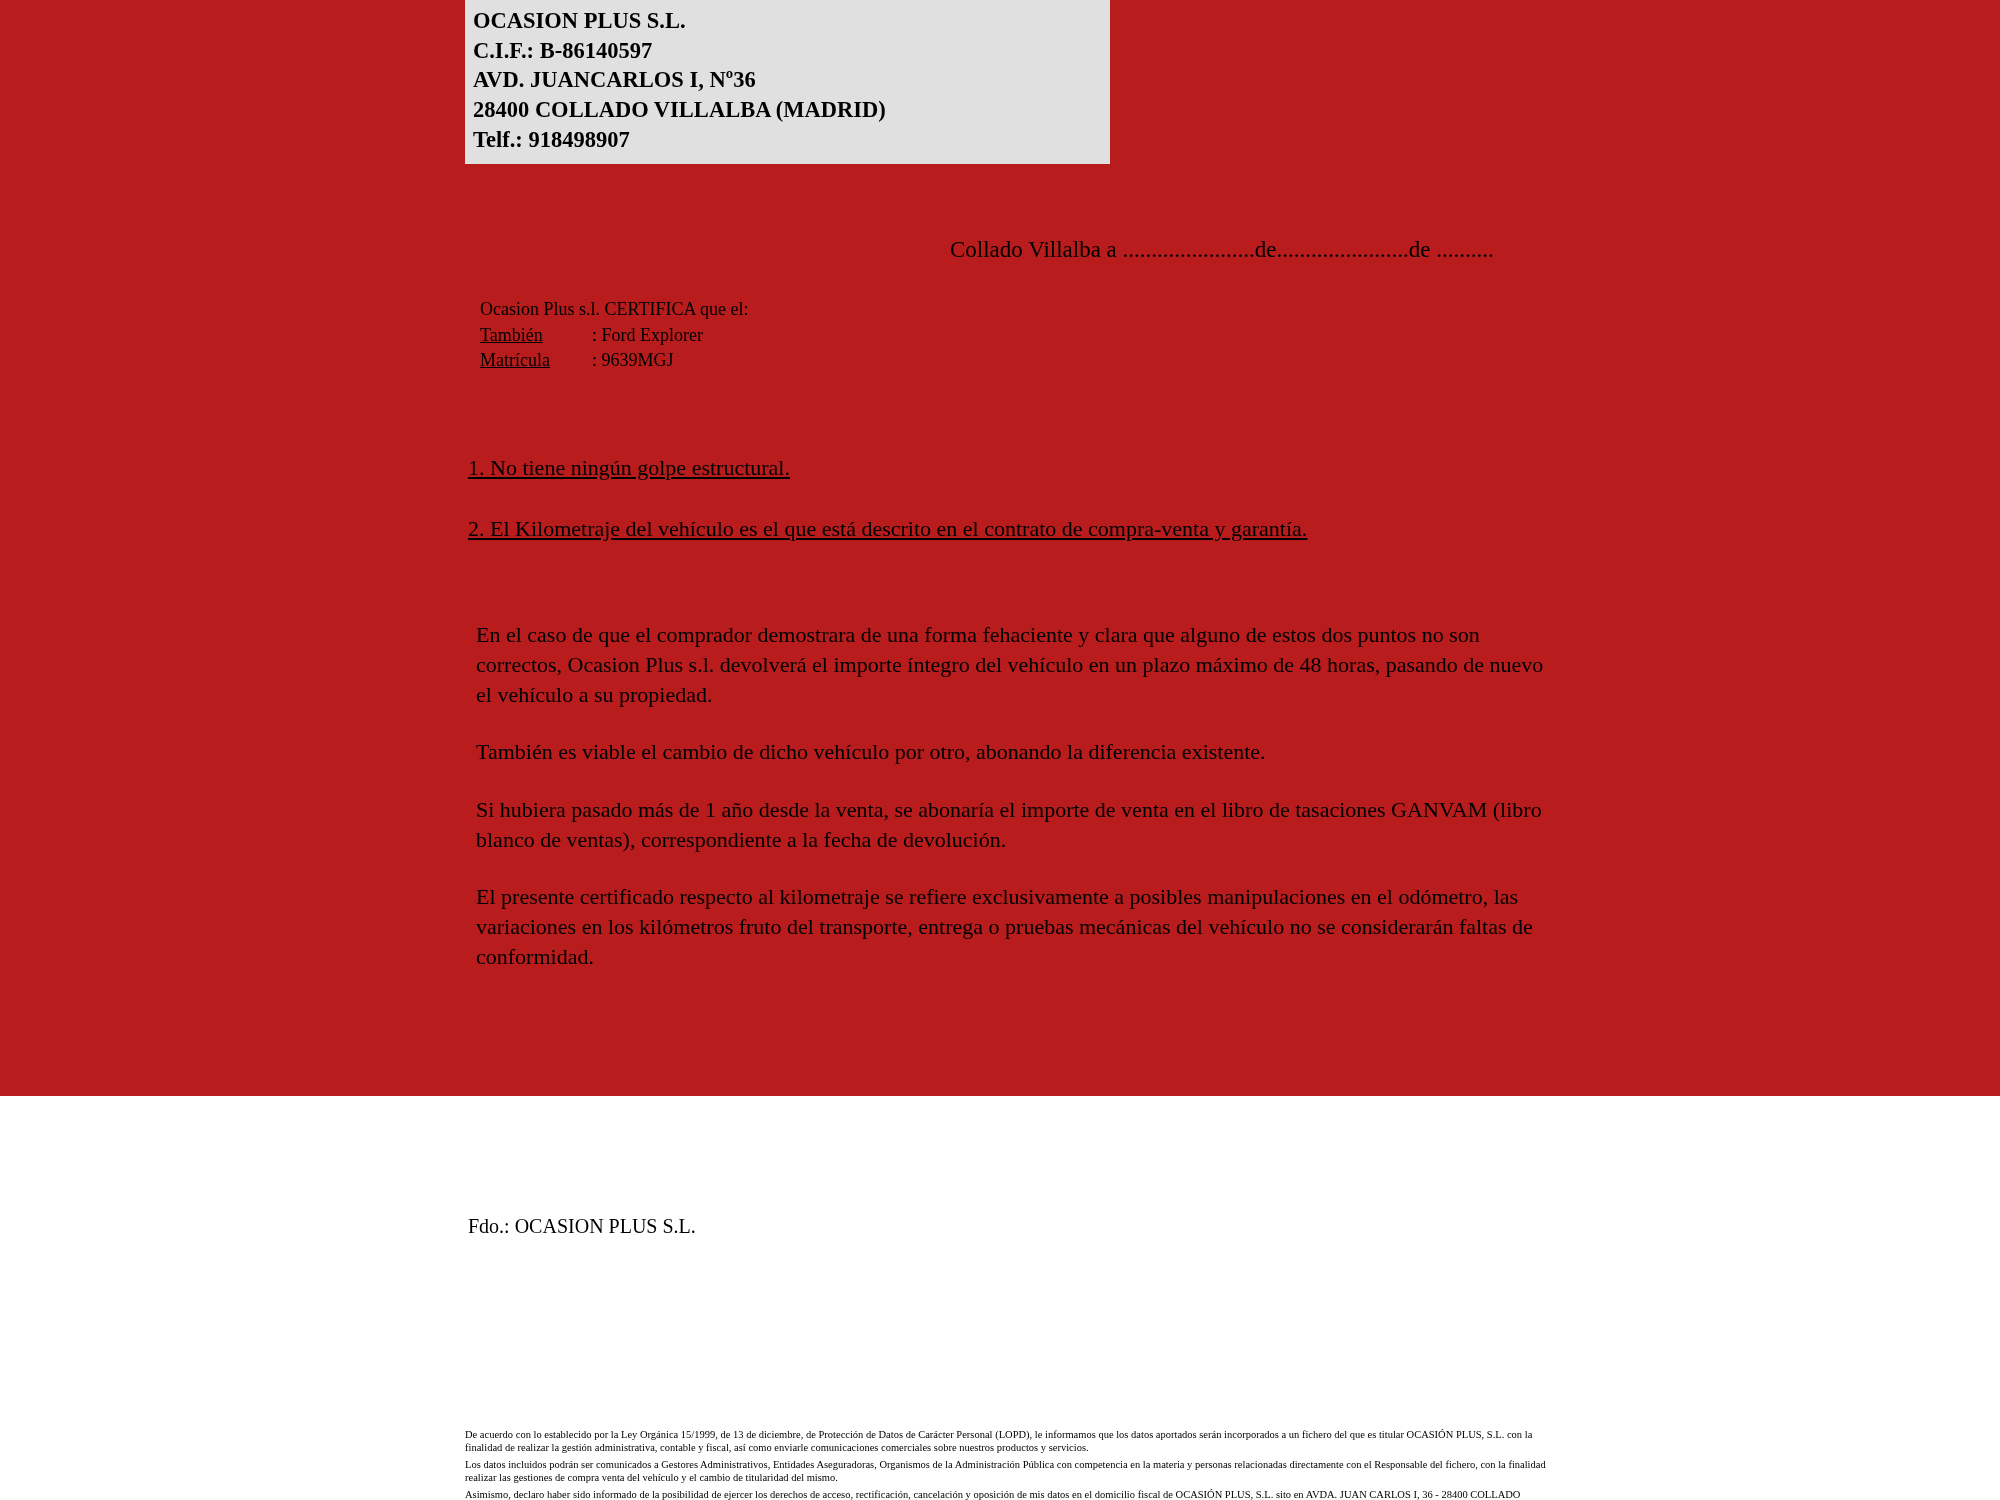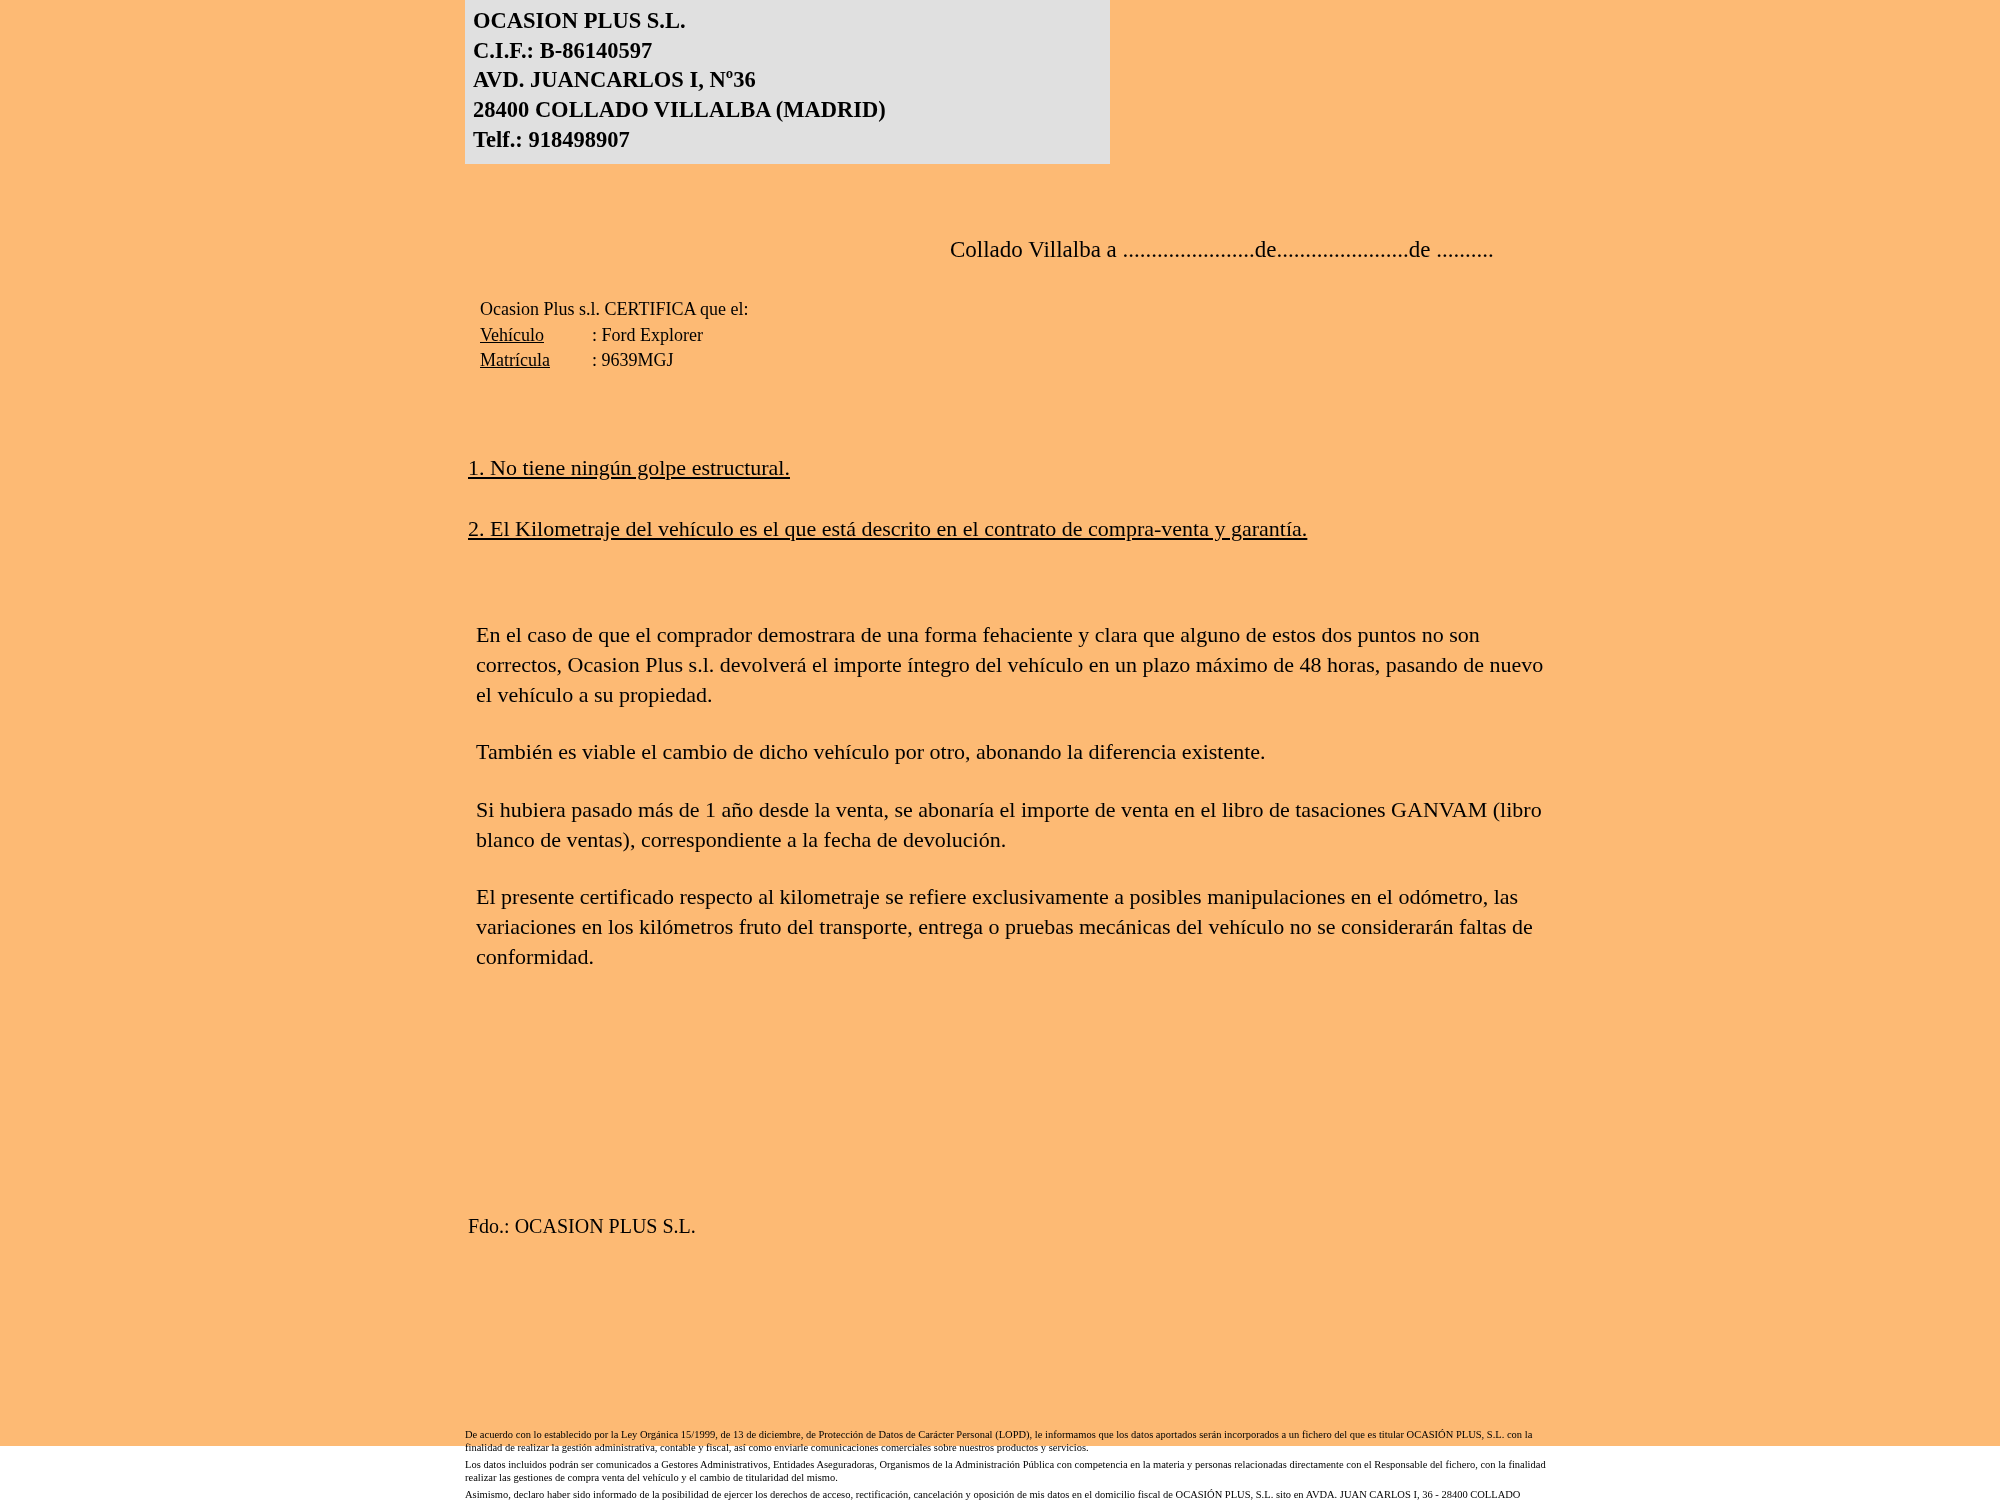--- a/index.html
+++ b/index.html
@@ -13,22 +13,22 @@
     font-family: "Liberation Serif", serif;
     color: #000000;
     position: relative;
     overflow: hidden;
   }
   .page {
     position: absolute;
     left: 0;
     top: 0;
     width: 2000px;
-    height: 1446px;
-    background: #fdba74;
+    height: 1096px;
+    background: #b91c1c;
   }
 
   
   .letterhead {
     position: absolute;
     left: 465px;
     top: 0px;
     width: 645px;
     padding: 6px 0 10px 0;
     background: #e0e0e0;
@@ -126,21 +126,21 @@
     <div>AVD. JUANCARLOS I, Nº36</div>
     <div>28400 COLLADO VILLALBA (MADRID)</div>
     <div>Telf.: 918498907</div>
   </div>
 
   <div class="date-line">Collado Villalba a .......................de.......................de ..........</div>
 
   <div class="certifica">
     <div>Ocasion Plus s.l. CERTIFICA que el:</div>
     <div class="field-row">
-      <span class="field-label">Vehículo</span><span>: Ford Explorer</span>
+      <span class="field-label">También</span><span>: Ford Explorer</span>
     </div>
     <div class="field-row">
       <span class="field-label">Matrícula</span><span>: 9639MGJ</span>
     </div>
   </div>
 
   <div class="points">
     <p>1. No tiene ningún golpe estructural.</p>
     <p>2. El Kilometraje del vehículo es el que está descrito en el contrato de compra-venta y garantía.</p>
   </div>

